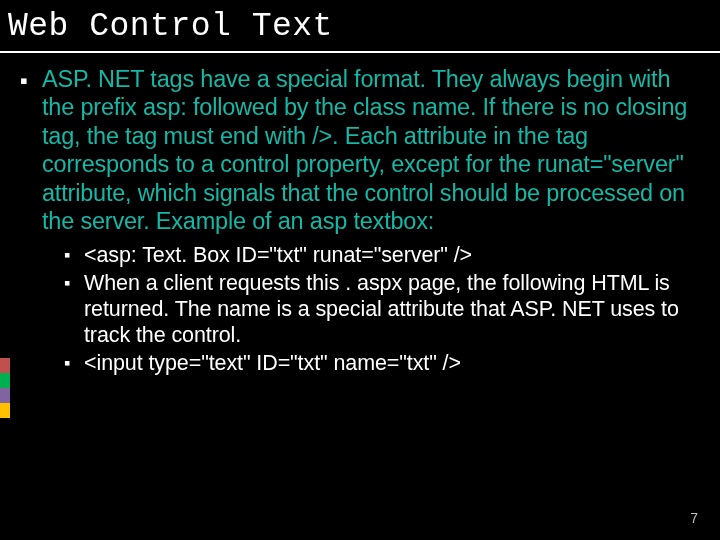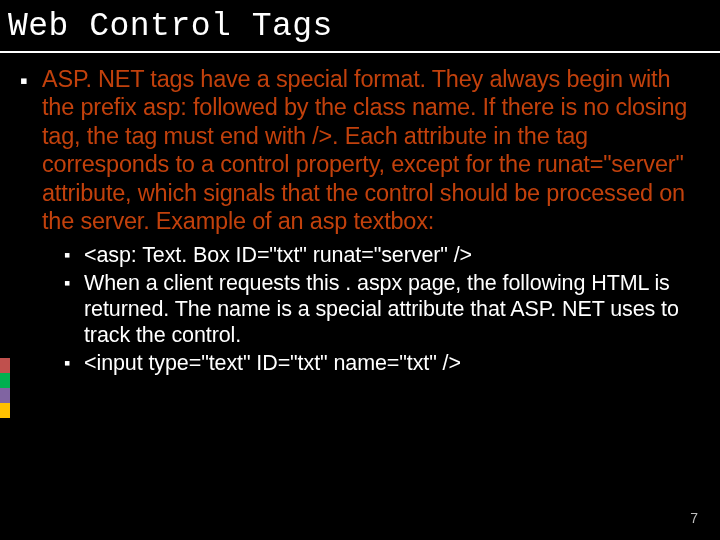--- a/index.html
+++ b/index.html
@@ -43,21 +43,21 @@
       flex-shrink: 0;
       width: 22px;
       font-size: 22px;
       color: #fff;
       line-height: 1.25;
       padding-top: 2px;
     }
     .bullet-text {
       font-size: 23.5px;
       line-height: 1.21;
-      color: #c2410c;
+      color: #14b8a6;
       letter-spacing: -0.2px;
     }
     .sub-list {
       padding-left: 44px;
       margin-top: 2px;
     }
     .sub-bullet {
       display: flex;
       align-items: flex-start;
       margin-bottom: 2px;
@@ -97,21 +97,21 @@
       bottom: 14px;
       right: 22px;
       font-size: 14px;
       color: #bfbfbf;
     }
   </style>
 </head>
 <body>
 
 <div class="slide">
-  <h1 class="title">Web Control Tags</h1>
+  <h1 class="title">Web Control Text</h1>
 
   <div class="content">
     <div class="bullet-top">
       <div class="bullet-marker">▪</div>
       <div class="bullet-text">ASP. NET tags have a special format. They always begin with the prefix asp: followed by the class name. If there is no closing tag, the tag must end with /&gt;. Each attribute in the tag corresponds to a control property, except for the runat="server" attribute, which signals that the control should be processed on the server. Example of an asp textbox:</div>
     </div>
 
     <div class="sub-list">
       <div class="sub-bullet">
         <div class="sub-marker">▪</div>

